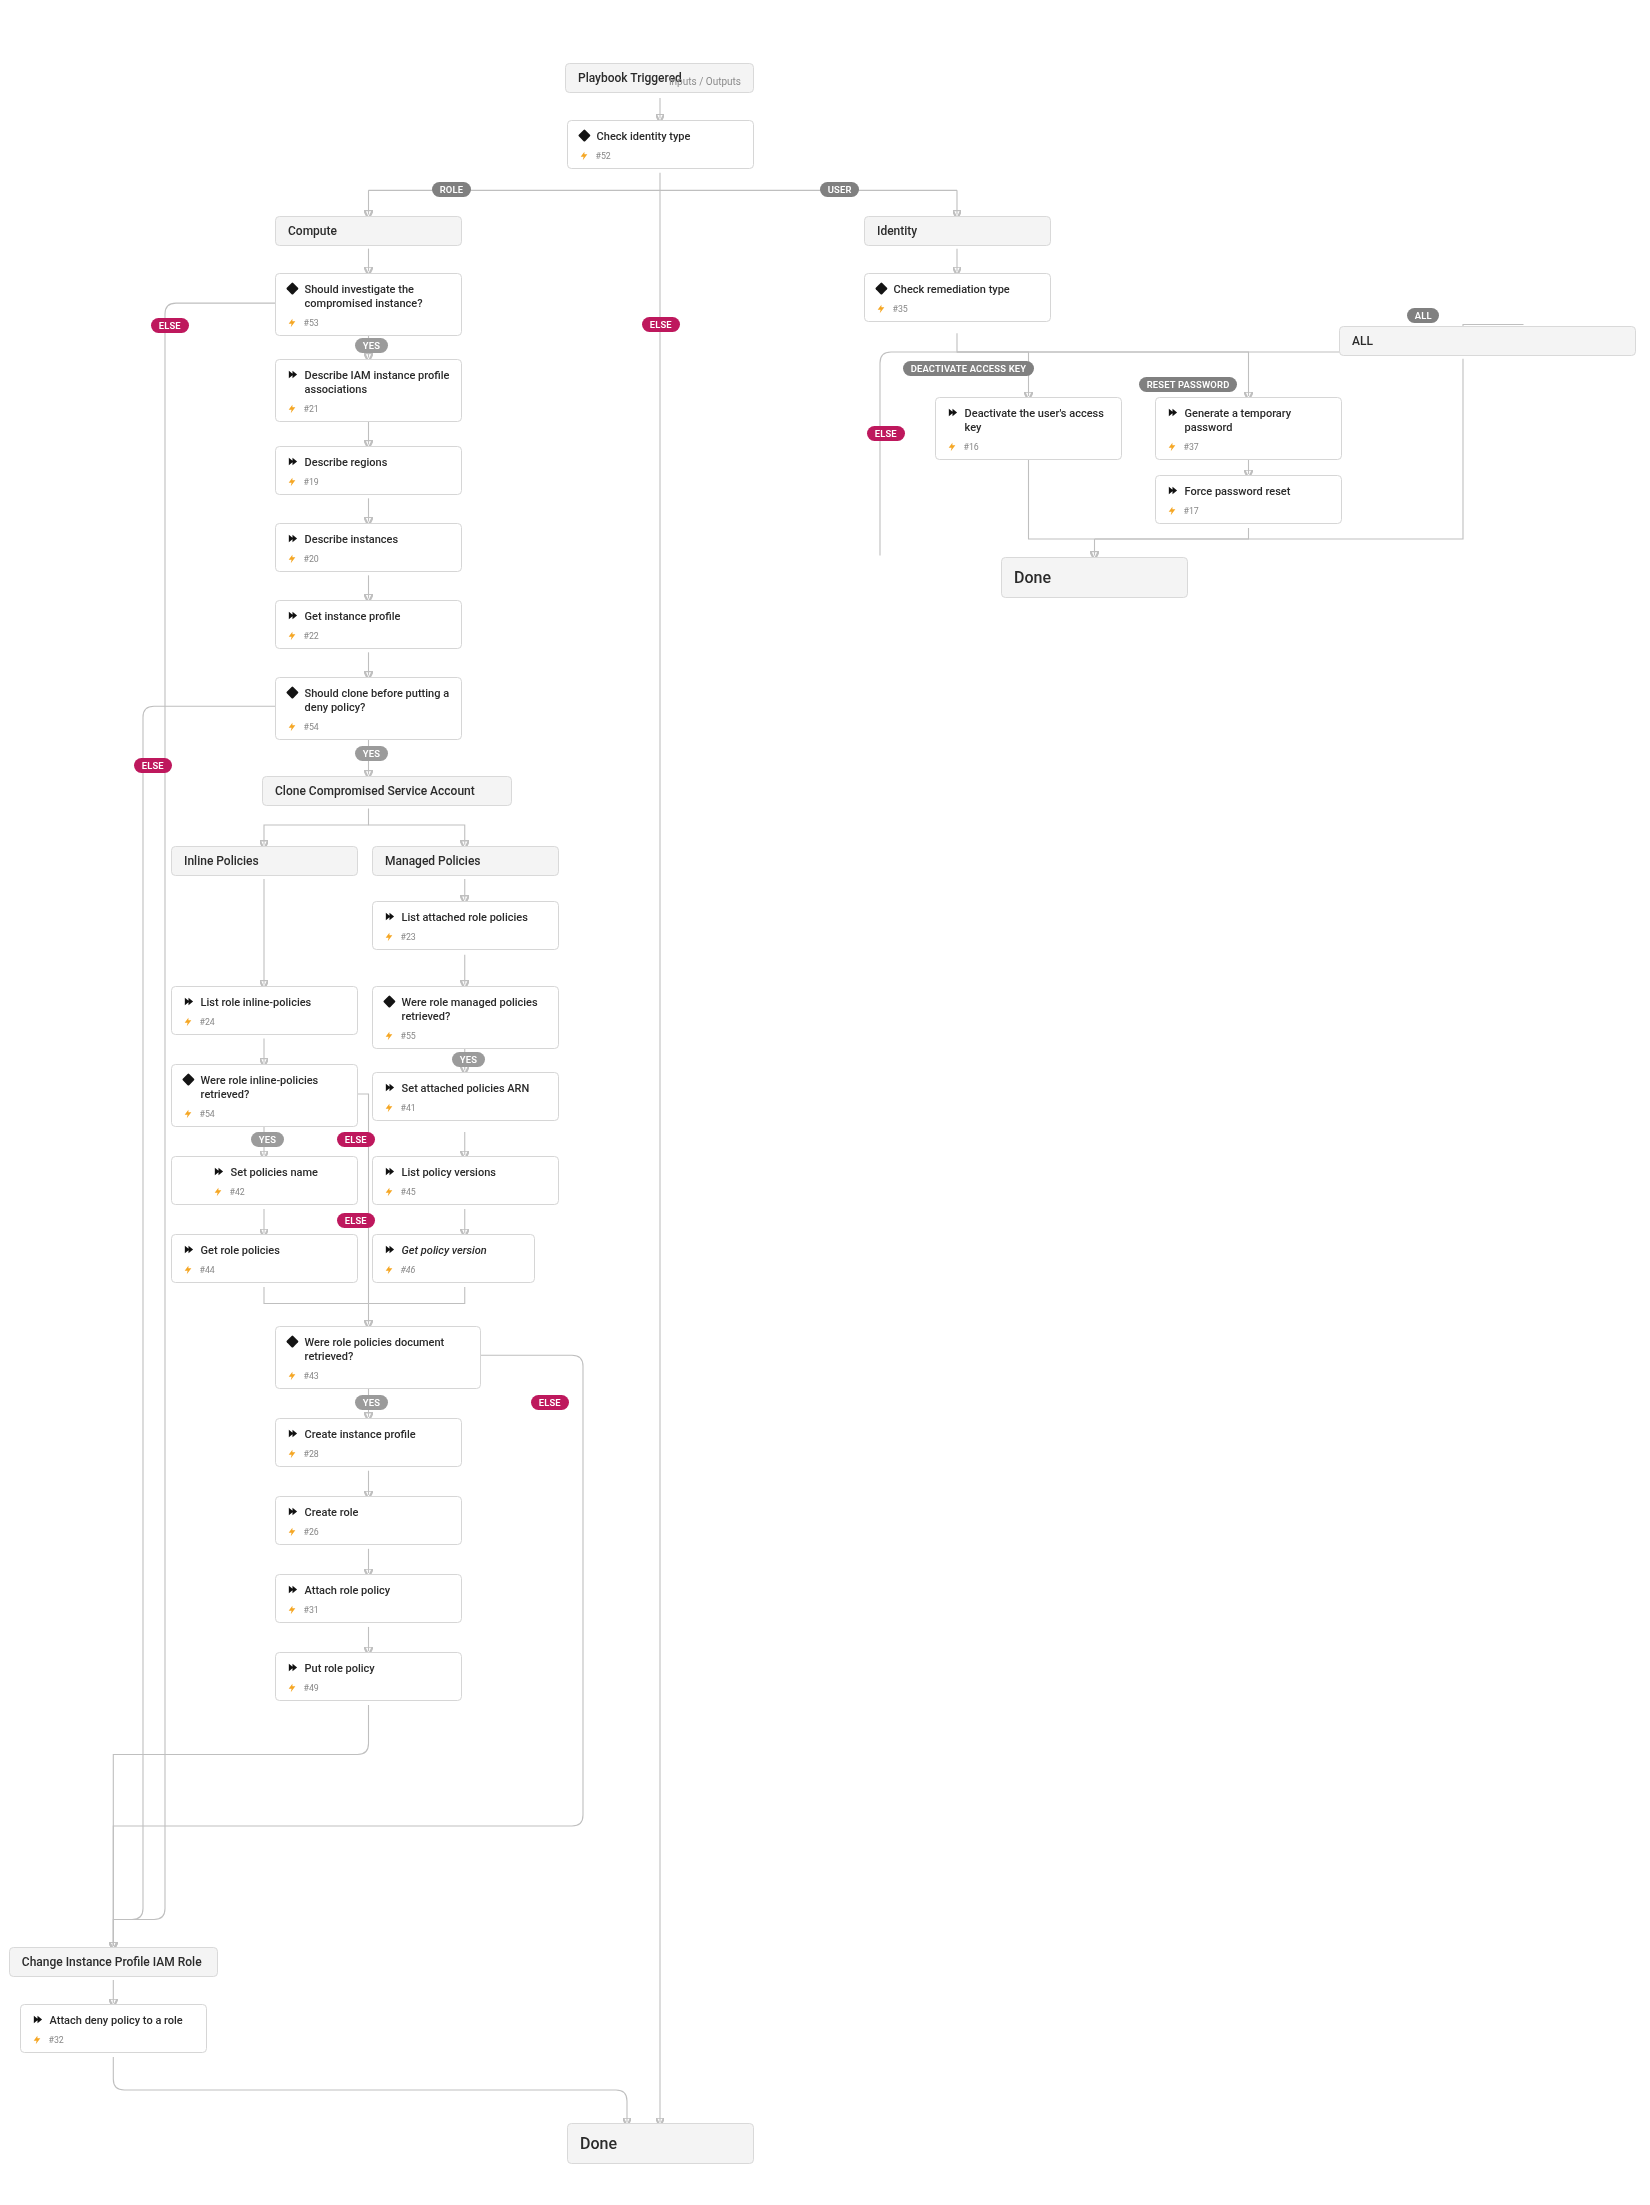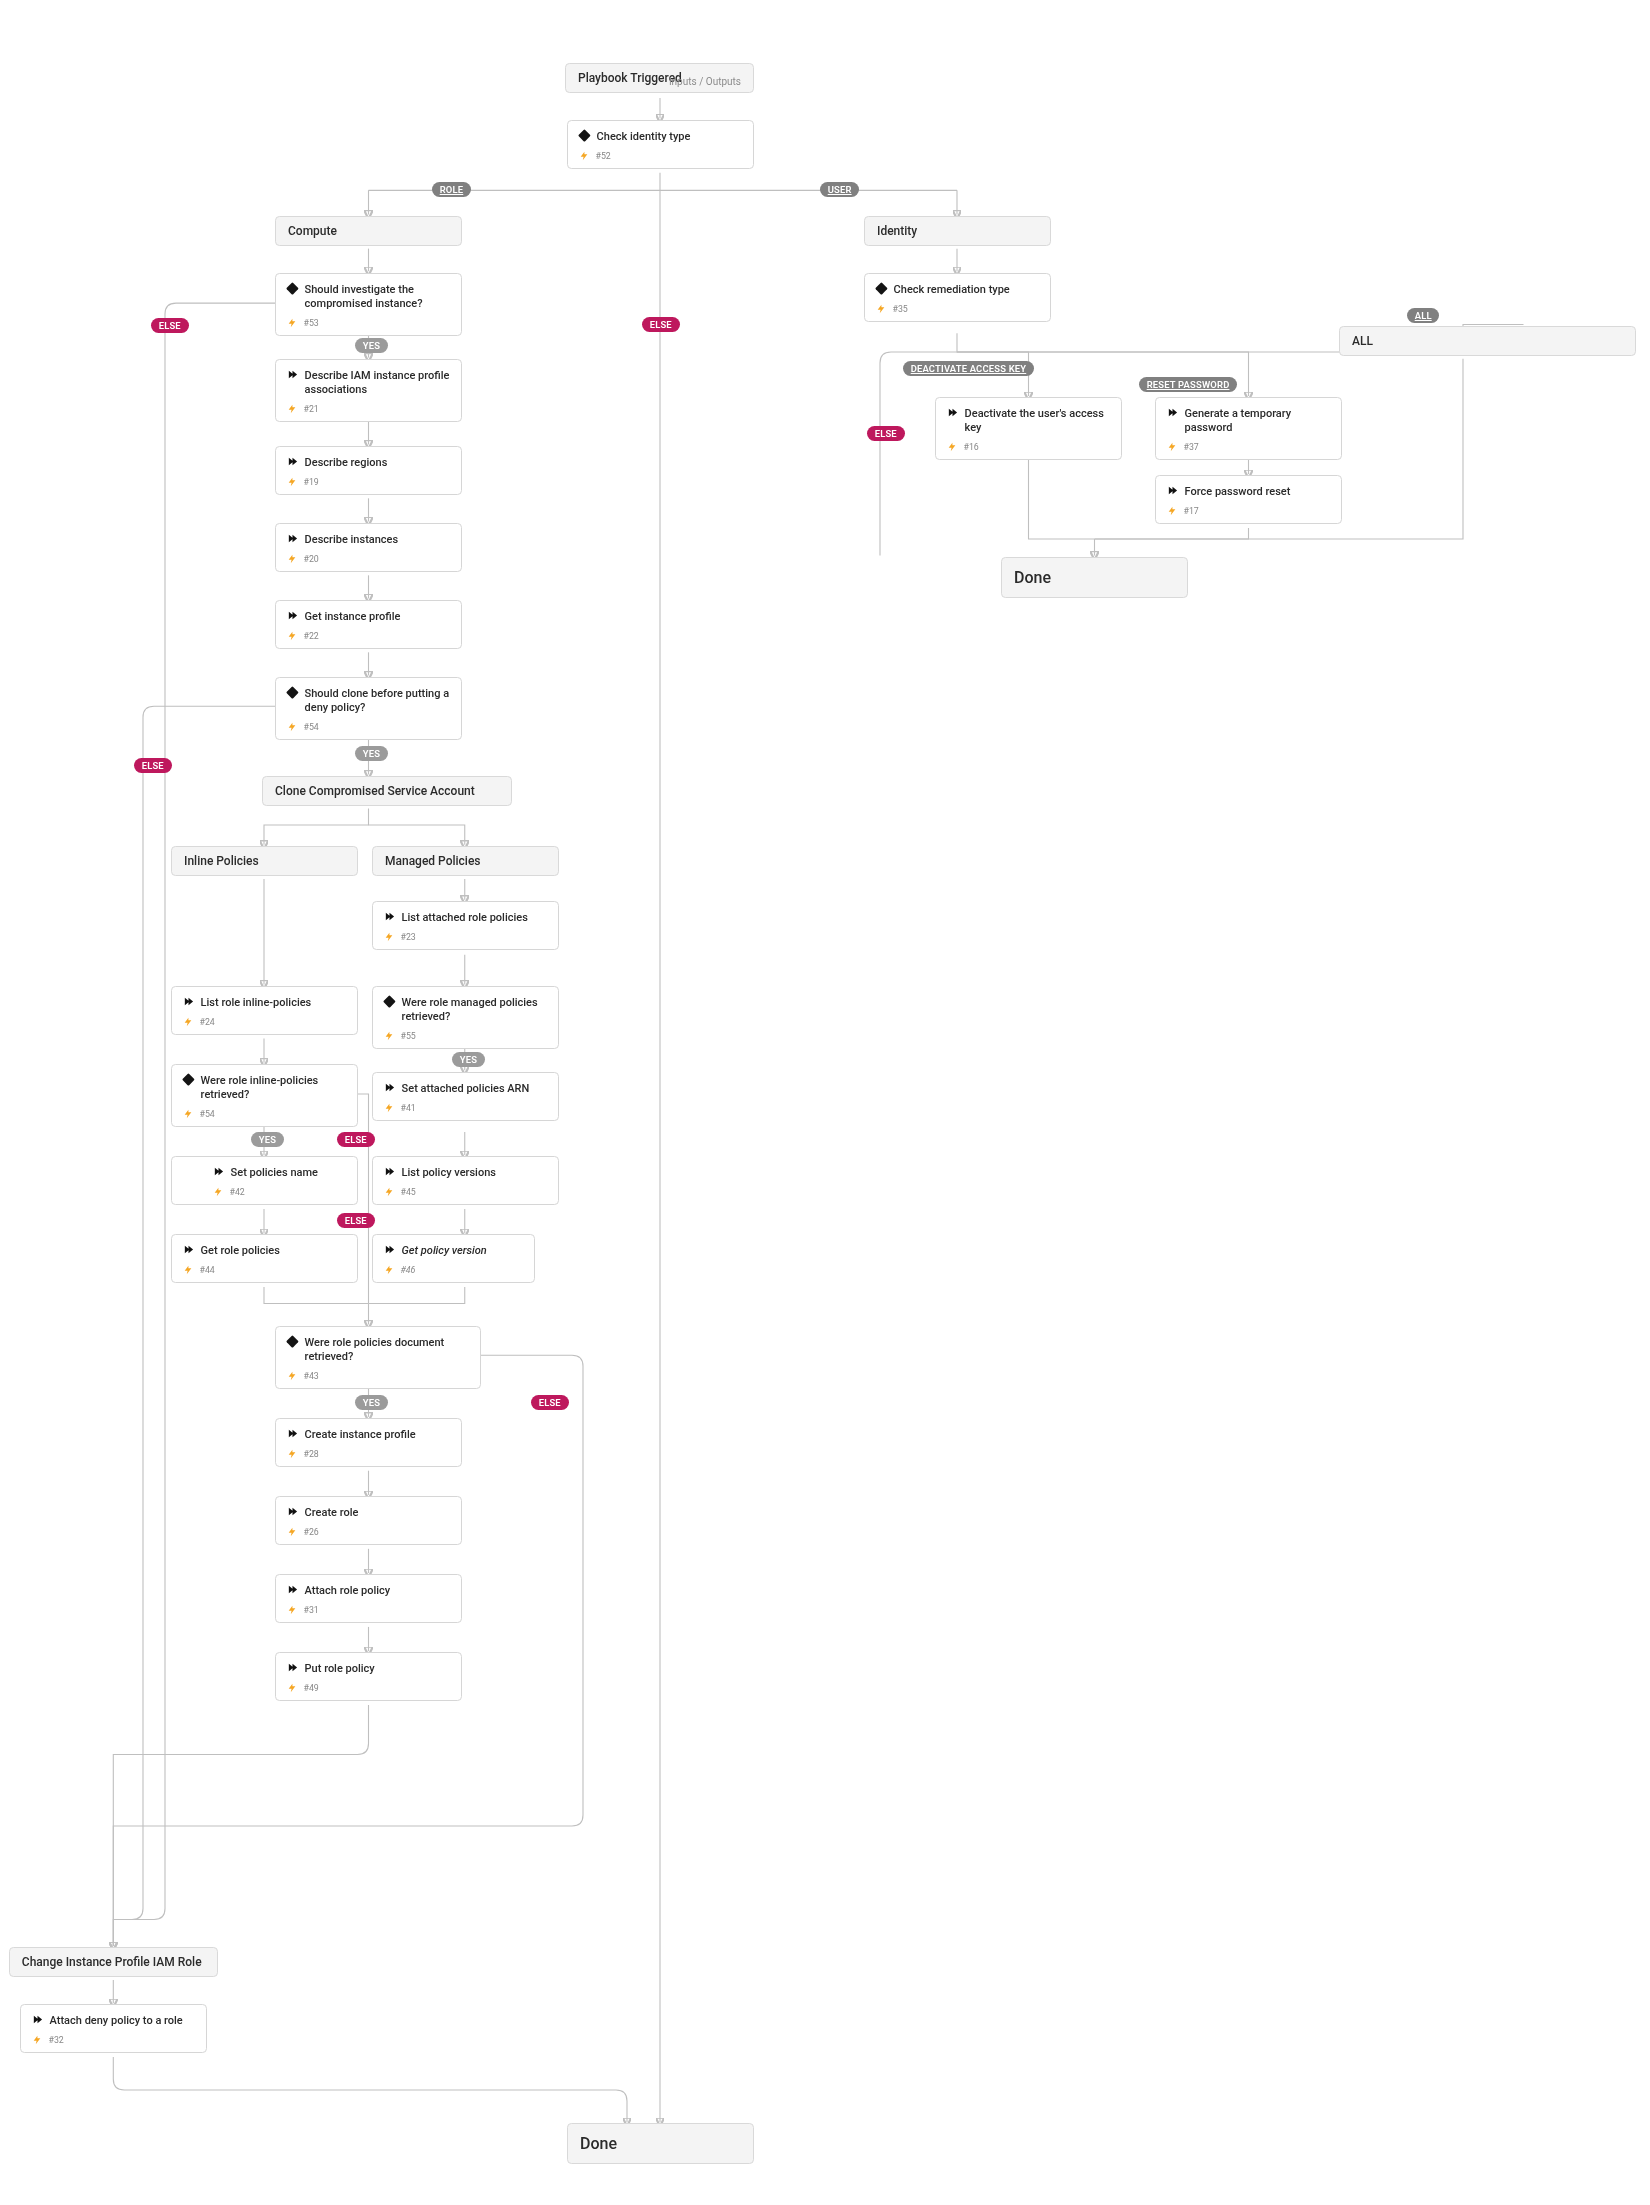--- a/index.html
+++ b/index.html
@@ -12,21 +12,21 @@
   .task .title{font-size:11px;line-height:14.3px;font-weight:500;color:#2a2a2a;max-width:154px;}
   .task .sub{display:flex;align-items:center;gap:5.5px;margin-top:5.5px;}
   .task .tid{font-size:8.8px;color:#888;}
   .icon{width:12px;height:12px;display:inline-flex;align-items:center;justify-content:center;flex-shrink:0;}
   .icon-diamond{transform:rotate(45deg);width:8.8px;height:8.8px;background:#141414;border-radius:1.1px;}
   .icon-chev svg{width:11px;height:11px;fill:#111;}
   .icon-bolt svg{width:10px;height:10px;}
   .label{position:absolute;padding:2.2px 7.7px;border-radius:7.7px;font-size:9.4px;font-weight:600;letter-spacing:0.2px;}
   .label.yes{background:#9b9b9b;color:#ffffff;}
   .label.else{background:#be185d;color:#ffffff;}
-  .label.br{background:#808080;color:#ffffff;text-decoration:underline;}
+  .label.br{background:#808080;color:#ffffff;}
   .done{background:#f4f4f4;border:0.6px solid #d9d9d9;border-radius:4.4px;padding:10px 12px;font-size:16px;font-weight:500;color:#2b2b2b;}
   svg.edges{position:absolute;top:0;left:0;width:1650px;height:2205px;pointer-events:none;}
   svg.edges path{stroke:#bfbfbf;stroke-width:2;fill:none;}
   .arrowhead{fill:#bfbfbf;}
 </style>
 </head>
 <body>
 
 <div class="canvas">
 

